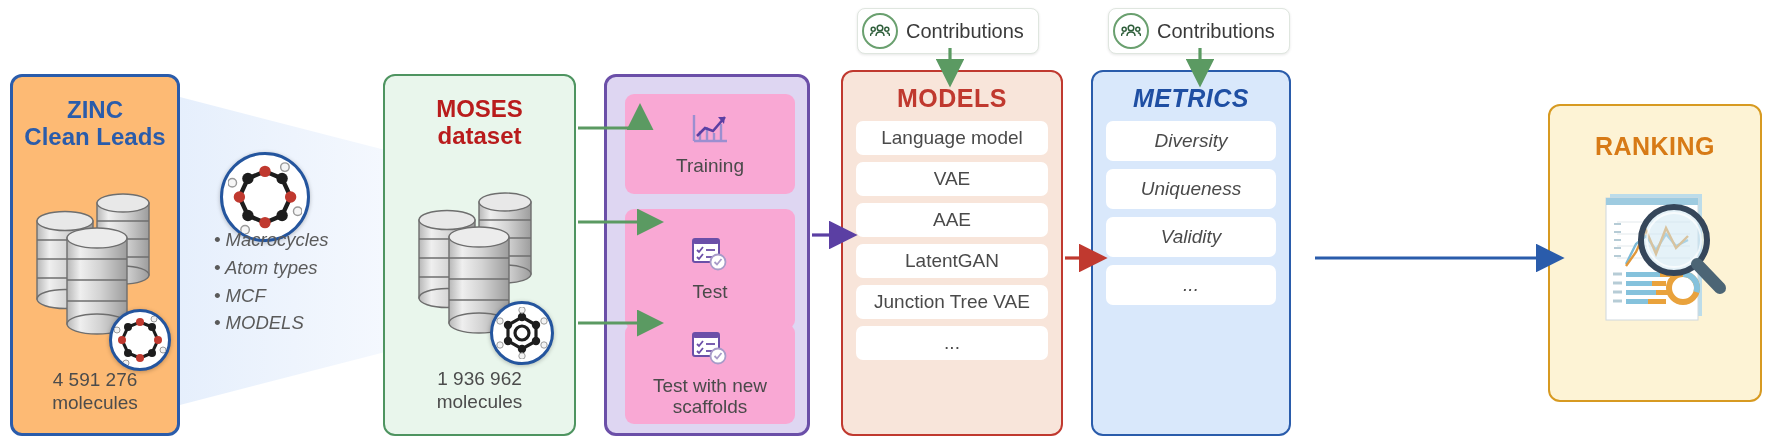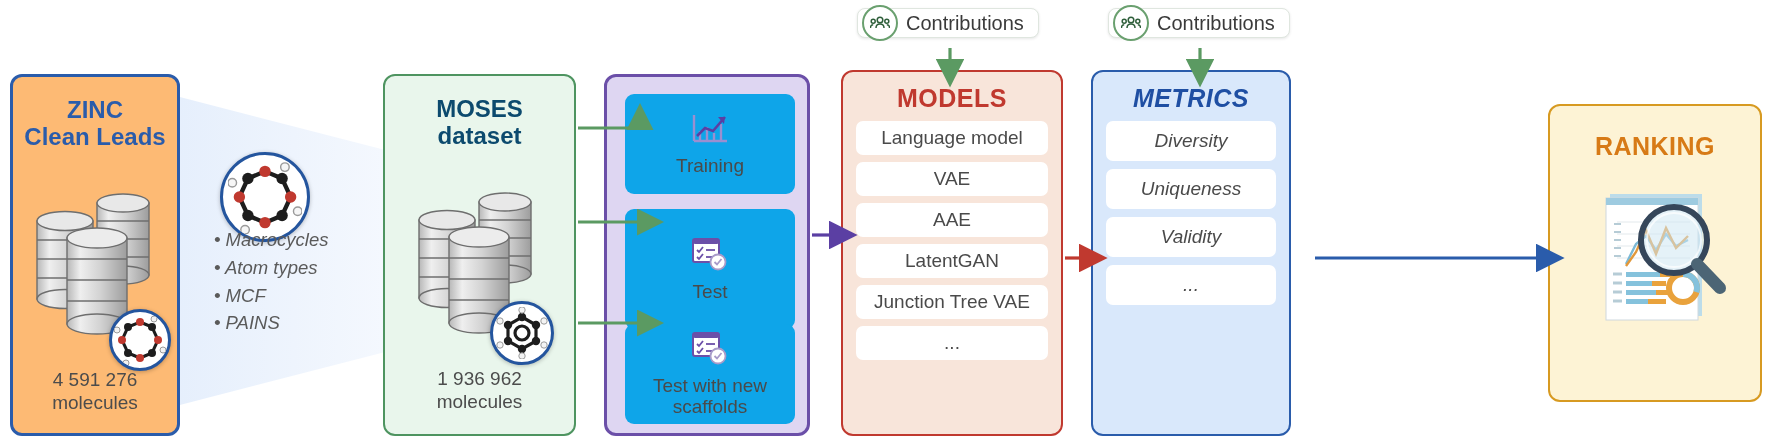--- a/index.html
+++ b/index.html
@@ -39,34 +39,34 @@
     position:absolute;left:214px;top:226px;width:170px;
     color:#5a5a5a;font-size:18.5px;line-height:1.5;
   }
   #bullets div{white-space:nowrap;font-style:italic;}
 
   
   #moses{
     left:383px;top:74px;width:193px;height:362px;
     background:#e9f6ec;border:2.5px solid #4e9460;
   }
-  #moses .panel-title{color:#0c4a6e;font-size:24px;margin-top:20px;}
+  #moses .panel-title{color:#b91c1c;font-size:24px;margin-top:20px;}
   #moses .count{
     position:absolute;left:0;right:0;bottom:20px;text-align:center;
     color:#4c4c4c;font-size:19px;line-height:1.2;
   }
 
   
   #splits{
     left:604px;top:74px;width:206px;height:362px;
     background:#ded6f2;border:3px solid #6b4fa8;
   }
   .split-card{
     position:absolute;left:18px;width:170px;
-    background:#0ea5e9;border-radius:9px;
+    background:#f9a8d4;border-radius:9px;
     display:flex;flex-direction:column;align-items:center;justify-content:center;
     color:#4a4a4a;font-size:19px;line-height:1.15;text-align:center;
   }
   .split-card .ico{margin-bottom:4px;display:block;}
 
   
   #models{
     left:841px;top:70px;width:222px;height:366px;
     background:#f8e5da;border:2.5px solid #c0392f;
   }
@@ -89,21 +89,21 @@
 
   
   #ranking{
     left:1548px;top:104px;width:214px;height:298px;
     background:#fdf3d5;border:2.5px solid #d79a21;
   }
   #ranking .panel-title{color:#d77a16;font-size:25px;margin-top:26px;letter-spacing:.5px;}
 
   
   .contrib{
-    position:absolute;height:30px;background:#ffffff;
+    position:absolute;height:46px;background:#ffffff;
     border:1.5px solid #dfe6df;border-radius:8px;
     box-shadow:0 1px 3px rgba(0,0,0,.10);
     display:flex;align-items:center;padding:0 14px 0 4px;
     box-sizing:border-box;
   }
   .contrib .lbl{font-size:20px;color:#3a3a3a;margin-left:8px;white-space:nowrap;}
   .contrib-ring{
     width:32px;height:32px;border-radius:50%;
     border:2px solid #6aa06f;display:flex;align-items:center;justify-content:center;
     background:#fff;flex:none;
@@ -220,21 +220,21 @@
         <circle cx="12" cy="49" r="3" fill="#f6f6f6" stroke="#9a9a9a" stroke-width="1"></circle>
         <circle cx="3" cy="16" r="3" fill="#f6f6f6" stroke="#9a9a9a" stroke-width="1"></circle>
       </g>
     </svg>
   </div>
 
   <div id="bullets">
     <div>• Macrocycles</div>
     <div>• Atom types</div>
     <div>• MCF</div>
-    <div>• PAINS</div>
+    <div>• MODELS</div>
   </div>
 
   <div class="panel" id="moses">
     <div class="panel-title">
       <span>MOSES</span><br>
       <span>dataset</span>
     </div>
     <svg style="position:absolute;left:32px;top:112px;" width="126" height="150" viewBox="0 0 126 150">
       <defs>
         <linearGradient id="cylB" x1="0" y1="0" x2="1" y2="0">

